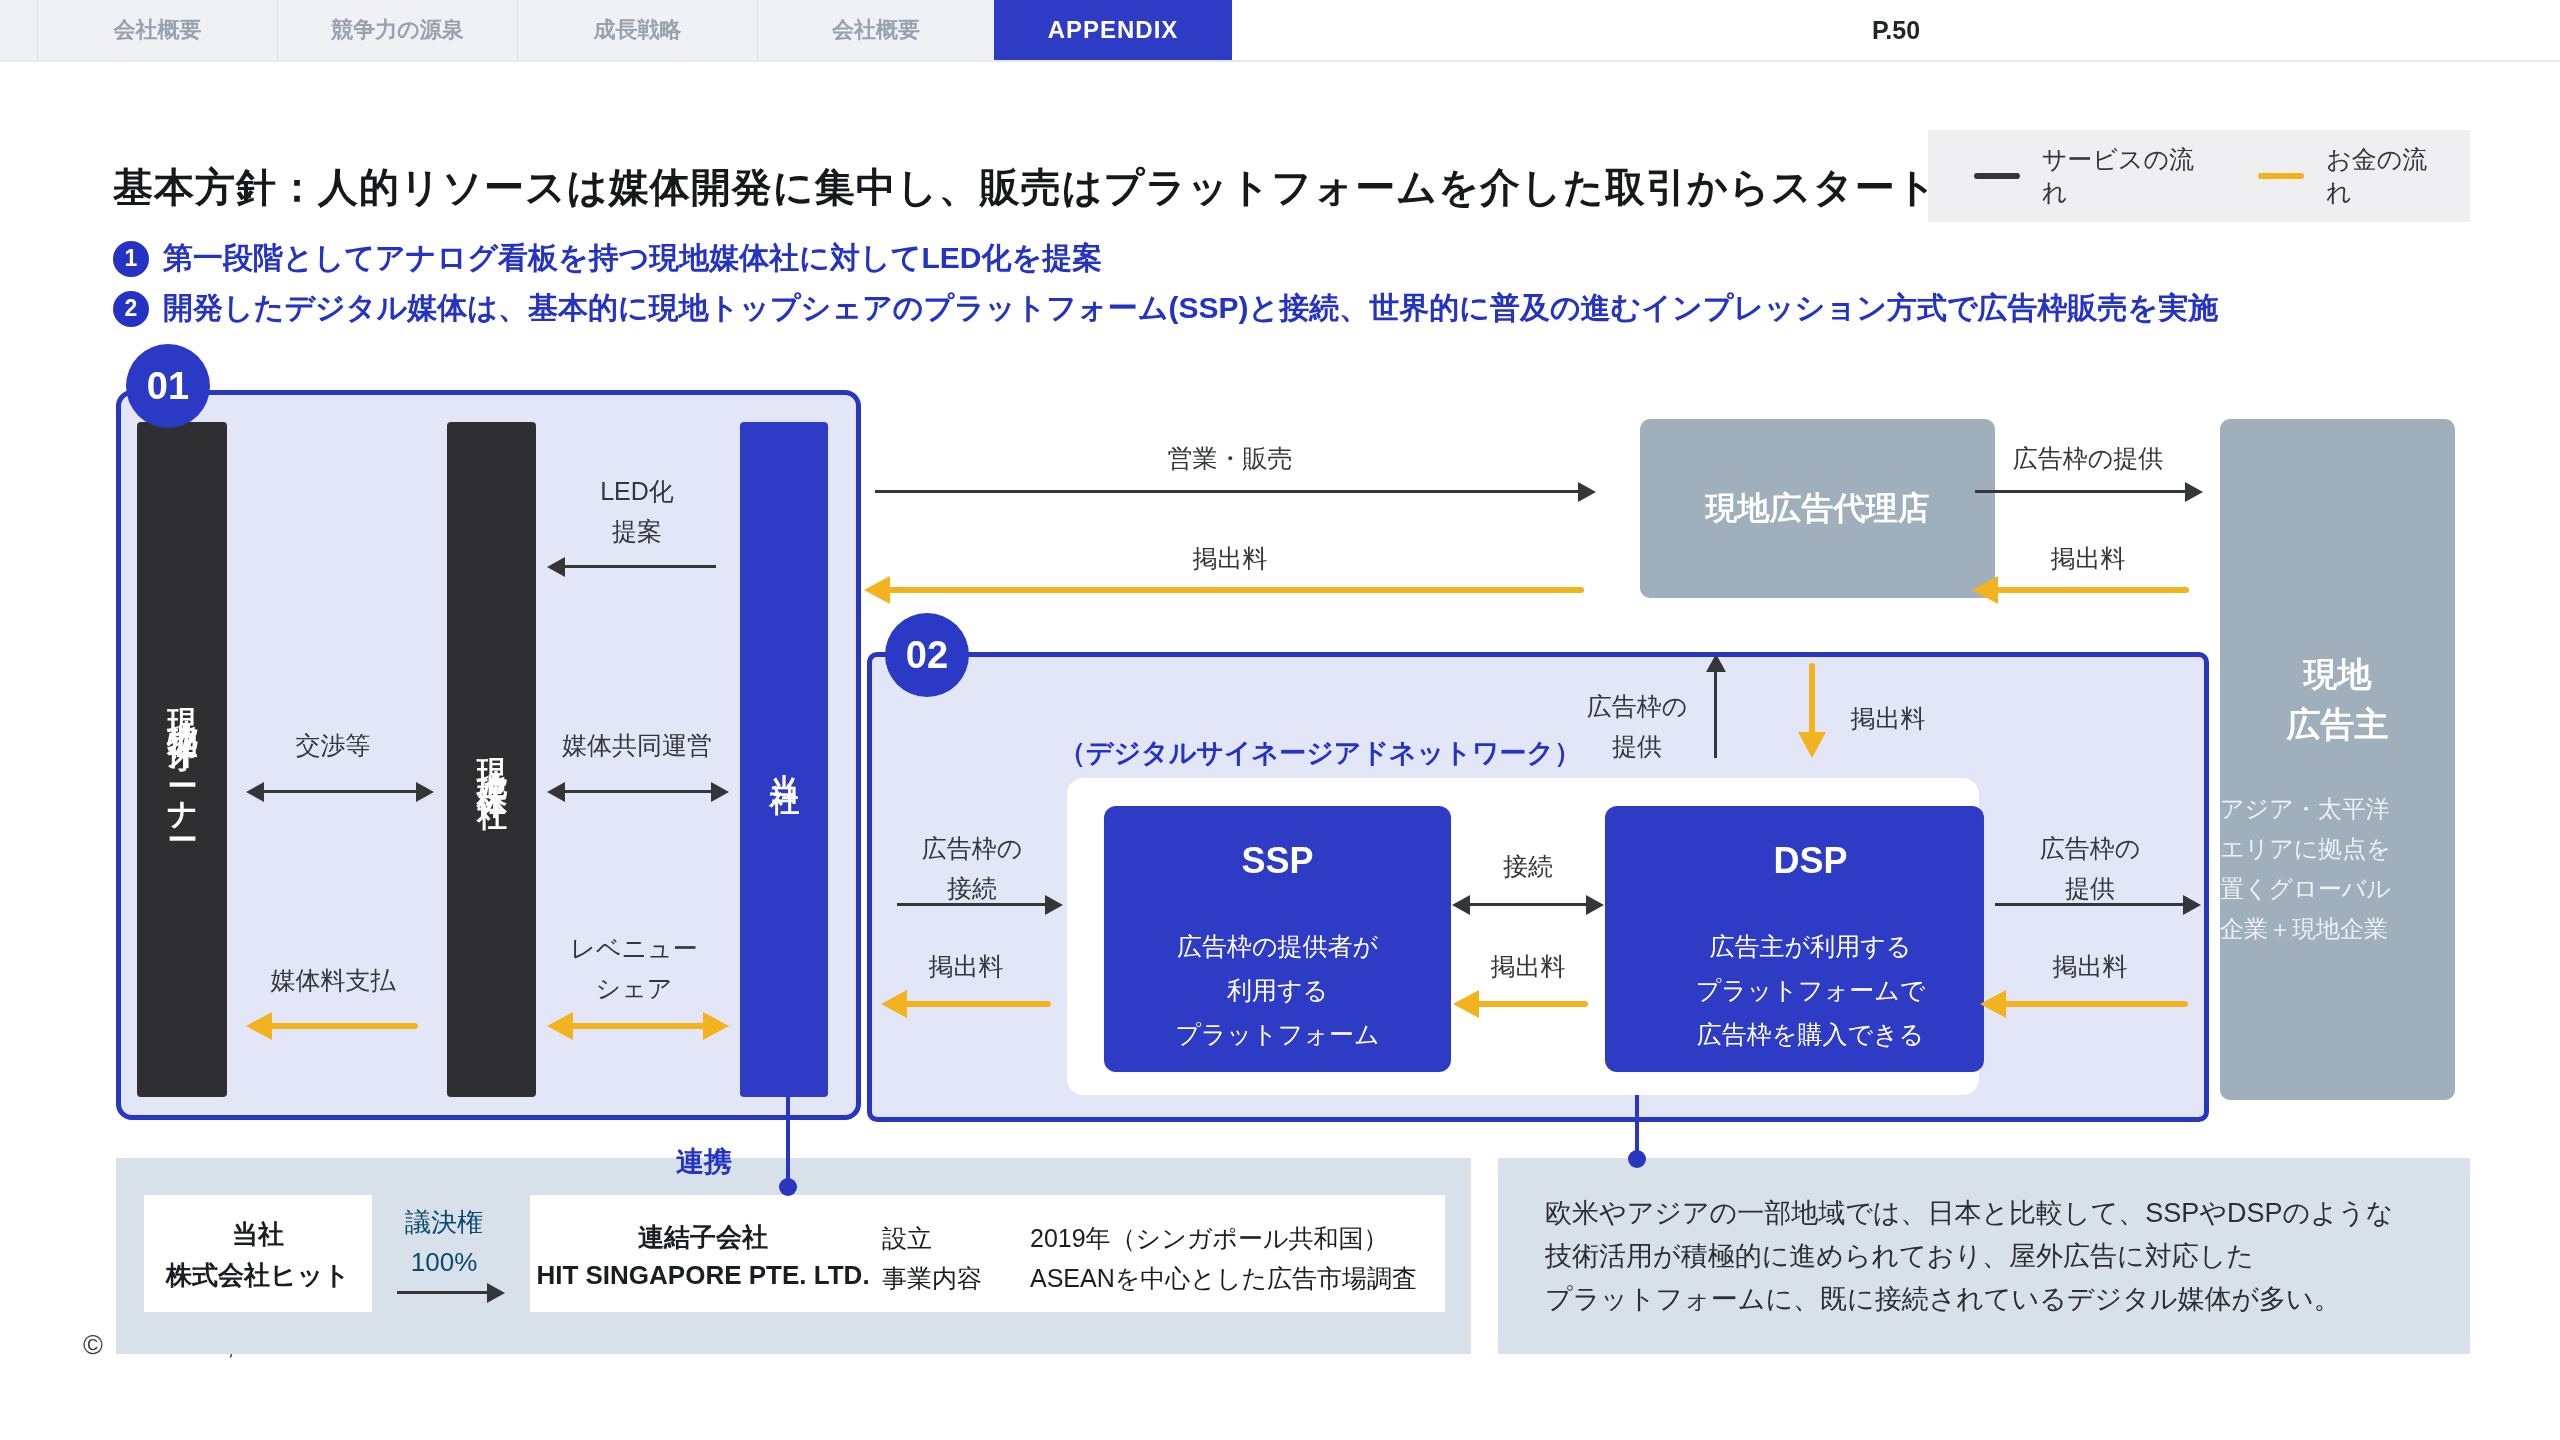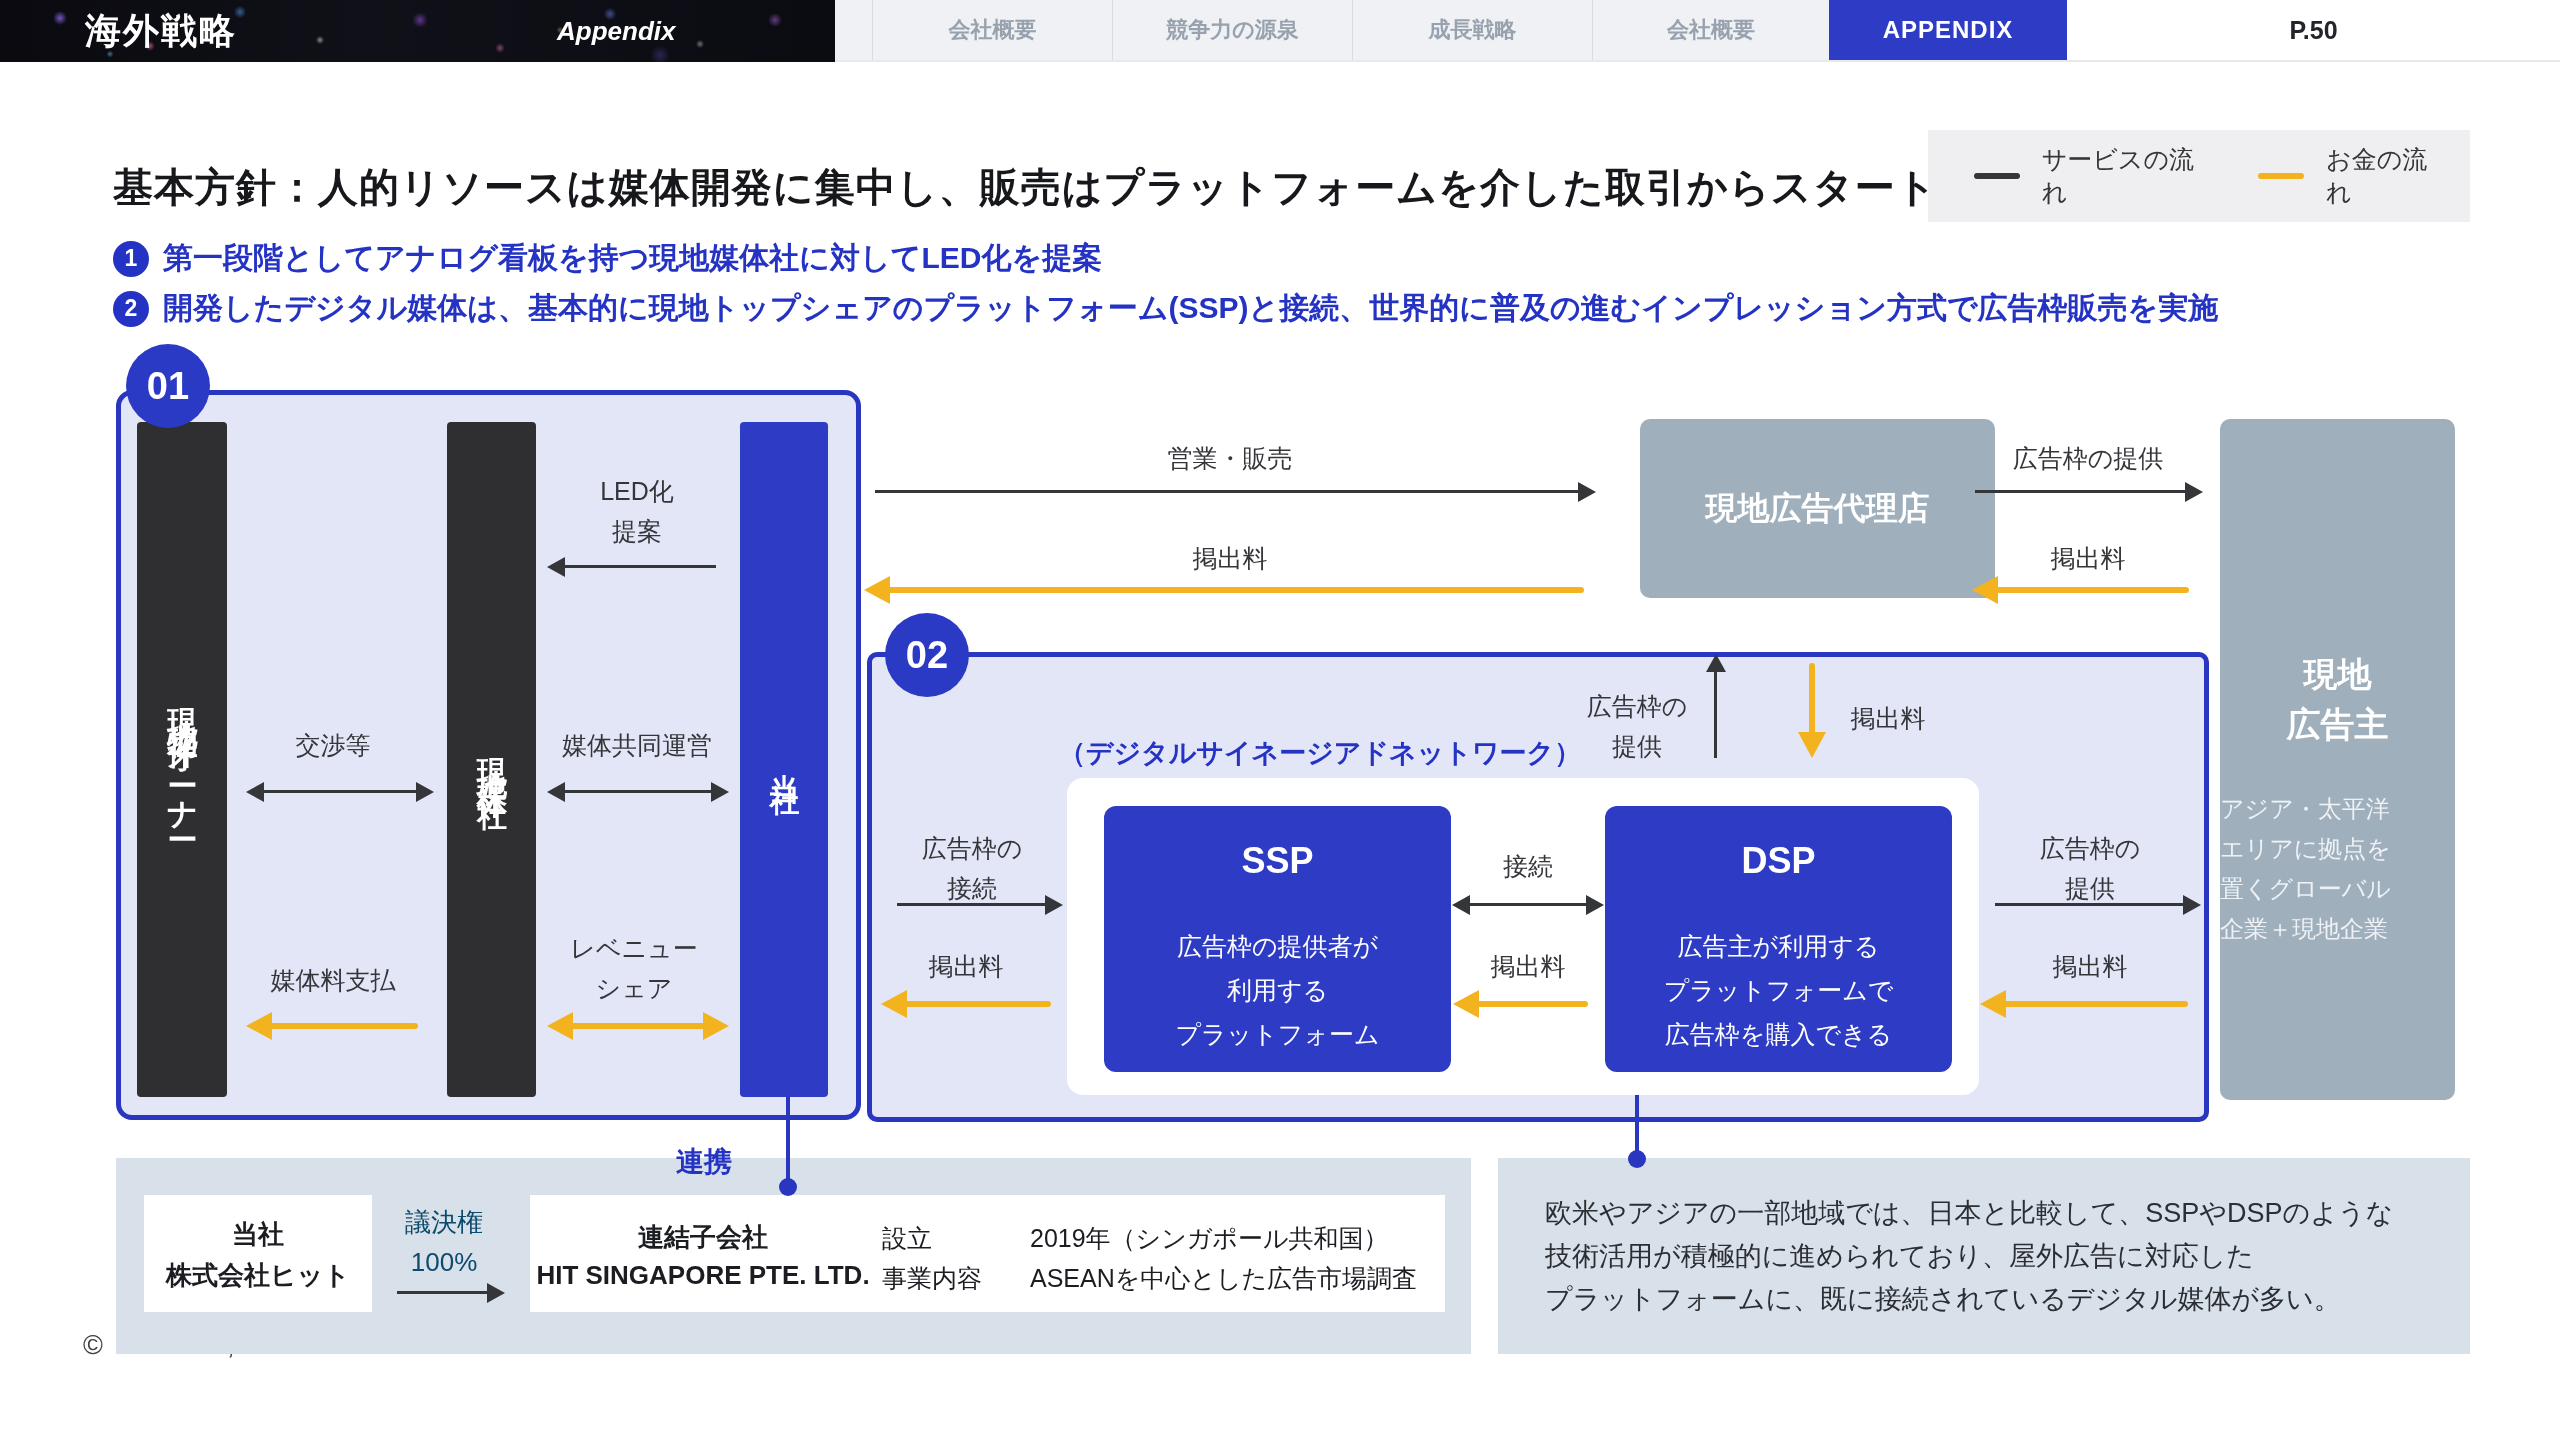--- a/index.html
+++ b/index.html
@@ -90,24 +90,20 @@
   .kv{position:absolute;font-size:25px;color:#0c4a6e;white-space:nowrap;z-index:3;}
   .note-line{position:absolute;font-size:27px;color:#2b2e33;white-space:nowrap;z-index:3;}
   .footer{position:absolute;left:83px;top:1330px;font-size:27px;color:#404040;letter-spacing:2px;}
 </style>
 </head>
 <body>
 
 <div class="slide">
 
   <div class="topbar">
-    <div class="brand">
-      <span class="brand-title">海外戦略</span>
-      <span class="brand-sub">Appendix</span>
-    </div>
     <div class="tabs">
       <div class="tab" style="width:240px;">
         <span>会社概要</span>
       </div>
       <div class="tab" style="width:240px;">
         <span>競争力の源泉</span>
       </div>
       <div class="tab" style="width:240px;">
         <span>成長戦略</span>
       </div>
@@ -203,21 +199,21 @@
 
   <div class="bbox" style="left:1104px;top:806px;width:347px;height:266px;">
     <div class="bt">SSP</div>
     <div class="body">
       <div class="bl">広告枠の提供者が</div>
       <div class="bl">利用する</div>
       <div class="bl">プラットフォーム</div>
     </div>
   </div>
 
-  <div class="bbox" style="left:1605px;top:806px;width:347px;height:266px;">
+  <div class="bbox" style="left:1605px;top:806px;width:347px;height:266px;padding-left:32px;">
     <div class="bt">DSP</div>
     <div class="body">
       <div class="bl">広告主が利用する</div>
       <div class="bl">プラットフォームで</div>
       <div class="bl">広告枠を購入できる</div>
     </div>
   </div>
 
   <div class="lbl" style="left:972px;top:848px;">広告枠の</div>
   <div class="lbl" style="left:972px;top:888px;">接続</div>

